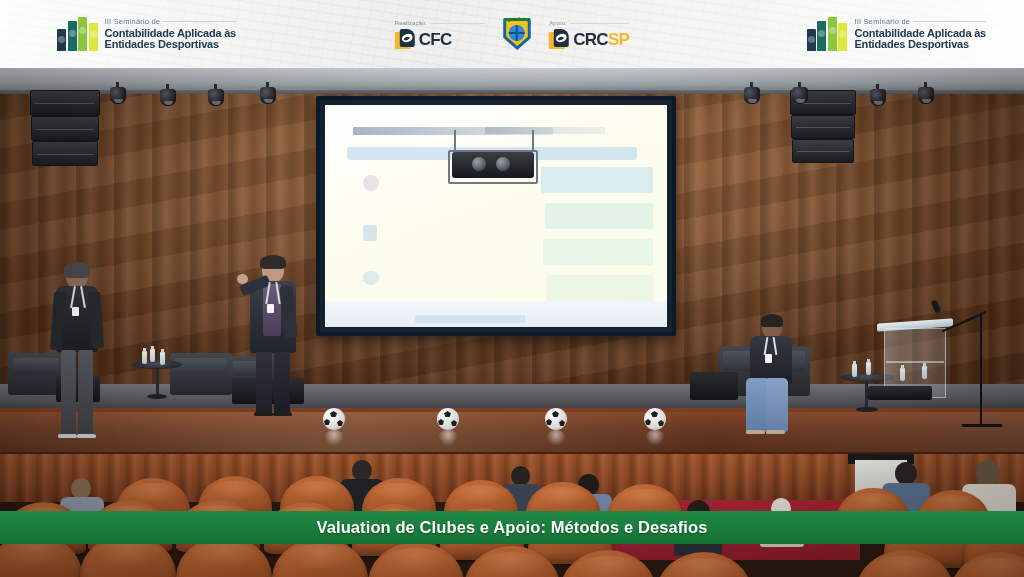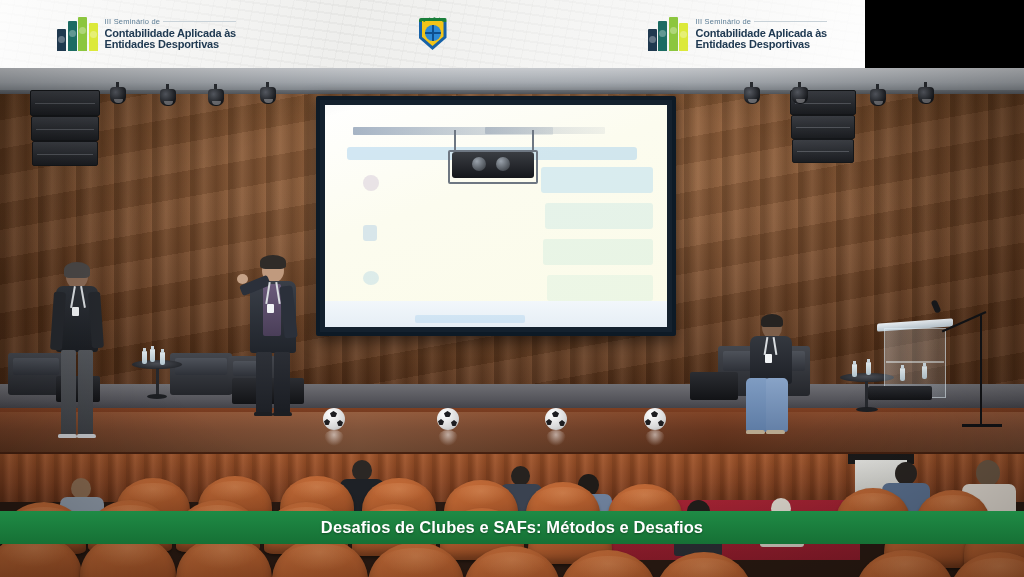--- a/index.html
+++ b/index.html
@@ -3,21 +3,21 @@
 <meta charset="utf-8">
 <style>
   * { margin:0; padding:0; box-sizing:border-box; }
   html,body { width:1024px; height:577px; overflow:hidden;
     font-family:"Liberation Sans", sans-serif; background:#000; }
 
   #stage { position:relative; width:1024px; height:577px; overflow:hidden; }
 
   
   .header {
-    position:absolute; top:0; left:0; width:865px; height:68px;
+    position:absolute; top:0; left:0; width:1024px; height:68px;
     background:#f0f0ee;
     background-image:
       linear-gradient(100deg, rgba(255,255,255,.85) 0%, rgba(236,236,234,.4) 40%, rgba(255,255,255,.9) 100%),
       repeating-linear-gradient(8deg, rgba(205,205,203,.35) 0 2px, rgba(255,255,255,0) 2px 9px),
       repeating-linear-gradient(-78deg, rgba(198,198,196,.25) 0 1px, rgba(255,255,255,0) 1px 13px);
     display:flex; align-items:center; z-index:6;
   }
 
   
   .evlogo { display:flex; align-items:center; gap:7px; }
@@ -262,32 +262,60 @@
         <div class="ev-sup">
             <span>III Seminário de</span>
           </div>
         <div class="ev-l1">Contabilidade Aplicada às</div>
         <div class="ev-l2">Entidades Desportivas</div>
       </div>
     </div>
 
     <div class="hdr-center">
 
+      <div class="sponsor-col">
+        <div class="sponsor-cap">
+            <span>Realização:</span>
+          </div>
+        <div class="sponsor-row">
+          <span class="cfcmark">
+            <i class="yel"></i>
+              <i class="nav"></i>
+              <i class="wh"></i>
+              <i class="nv2"></i>
+          </span>
+          <span class="cfc-word">CFC</span>
+        </div>
+      </div>
 
       <div class="cbf">
         <span class="cbf-shield"></span>
         <span class="cbf-inner"></span>
         <span class="cbf-globe"></span>
         <span class="cbf-star" style="left:4px;  top:1px;"></span>
         <span class="cbf-star" style="left:9px;  top:-1px;"></span>
         <span class="cbf-star" style="left:14px; top:-1.5px;"></span>
         <span class="cbf-star" style="left:19px; top:-1px;"></span>
         <span class="cbf-star" style="left:23px; top:1px;"></span>
       </div>
 
+      <div class="sponsor-col">
+        <div class="sponsor-cap">
+            <span>Apoio:</span>
+          </div>
+        <div class="sponsor-row">
+          <span class="cfcmark">
+            <i class="yel"></i>
+              <i class="nav"></i>
+              <i class="wh"></i>
+              <i class="nv2"></i>
+          </span>
+          <span class="cfc-word"><span>CRC</span><span class="crc-sp">SP</span></span>
+        </div>
+      </div>
 
     </div>
 
     <div class="evlogo hdr-right">
       <div class="evlogo-mark">
         <span class="bar b1"></span>
           <span class="bar b2"></span>
         <span class="bar b3"></span>
           <span class="bar b4"></span>
       </div>
@@ -589,17 +617,17 @@
     <div class="seat" style="left:368px; top:474px; width:96px; height:60px;"></div>
     <div class="seat" style="left:464px; top:478px; width:96px; height:60px;"></div>
     <div class="seat" style="left:560px; top:482px; width:96px; height:60px;"></div>
     <div class="seat" style="left:656px; top:484px; width:96px; height:60px;"></div>
     <div class="seat" style="left:856px; top:482px; width:98px; height:60px;"></div>
     <div class="seat" style="left:950px; top:484px; width:98px; height:60px;"></div>
 
     <div class="vignette"></div>
 
     <div class="lt1">
-      <span>Desafios de Clubes e SAFs: Métodos e Desafios</span>
+      <span>Valuation de Clubes e Apoio: Métodos e Desafios</span>
     </div>
 
   </div>
 </div>
 
 </body></html>

